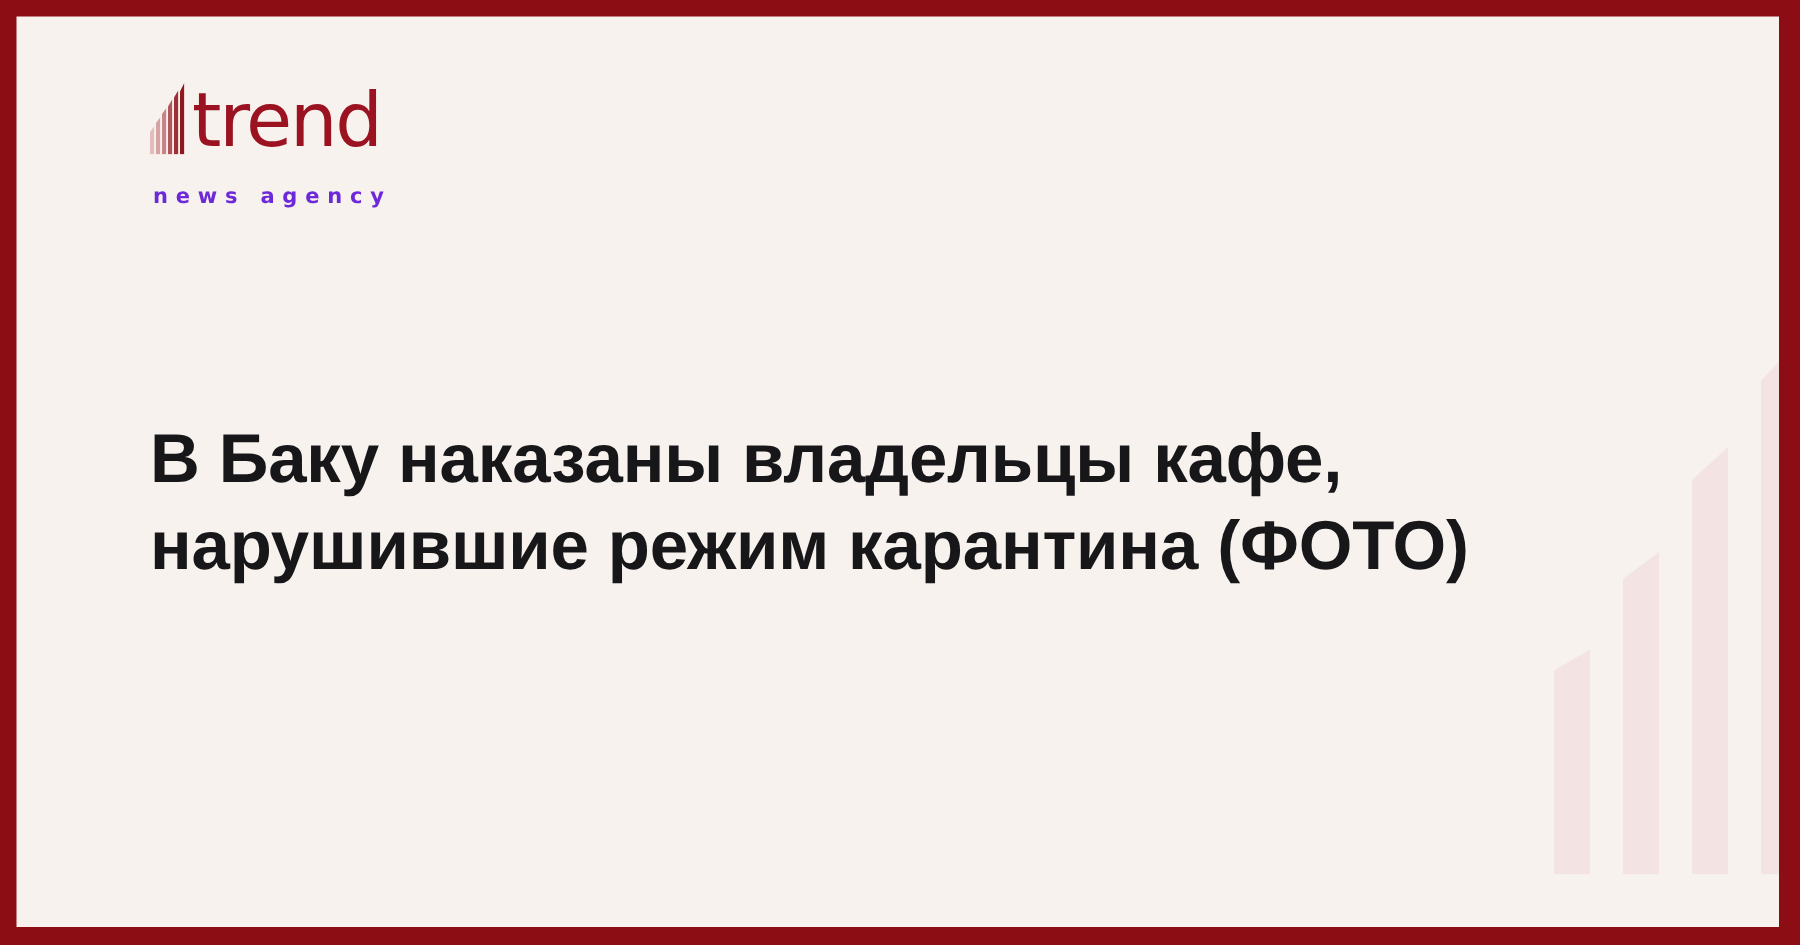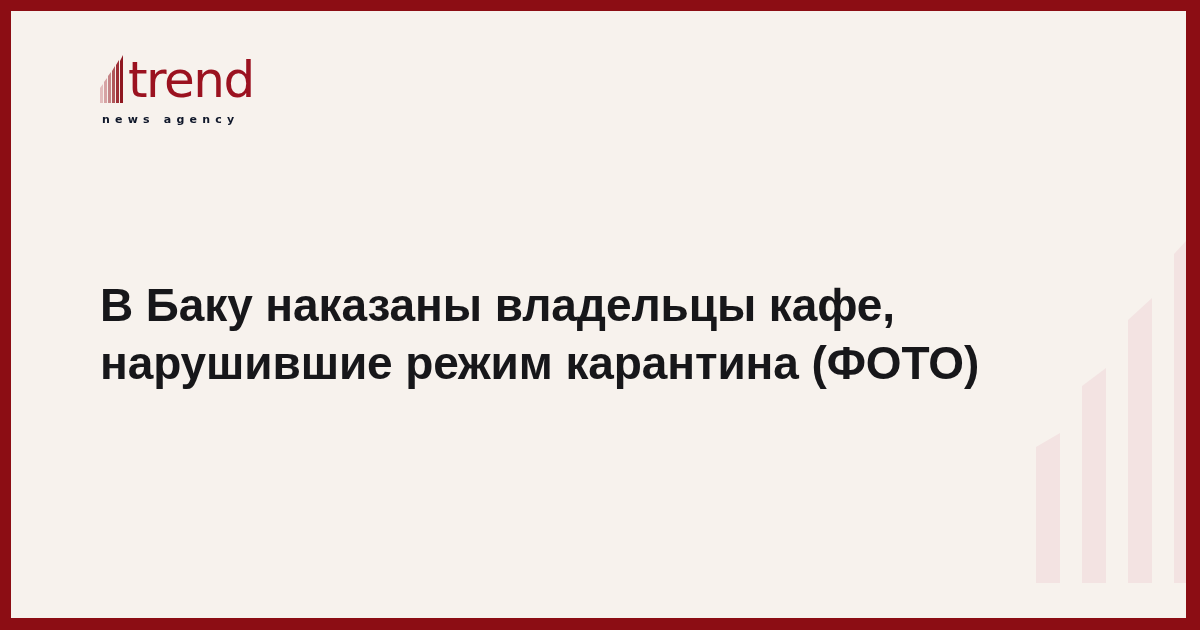--- a/index.html
+++ b/index.html
@@ -87,26 +87,26 @@
 
   .logo-word {
     font-family: "DejaVu Sans", sans-serif;
     font-size: 50px;
     line-height: 46px;
     font-weight: 400;
     color: #9b1220;
     letter-spacing: -1.5px;
   }
   .logo-sub {
-    margin-top: 10px;
+    margin-top: 20px;
     margin-left: 2px;
     font-family: "DejaVu Sans", sans-serif;
-    font-size: 11px;
+    font-size: 14px;
     font-weight: 700;
-    color: #0f172a;
+    color: #6d28d9;
     letter-spacing: 5.2px;
   }
 
   
   .headline {
     position: absolute;
     left: 89px;
     top: 265px;
     width: 920px;
     font-family: "Liberation Sans", sans-serif;

